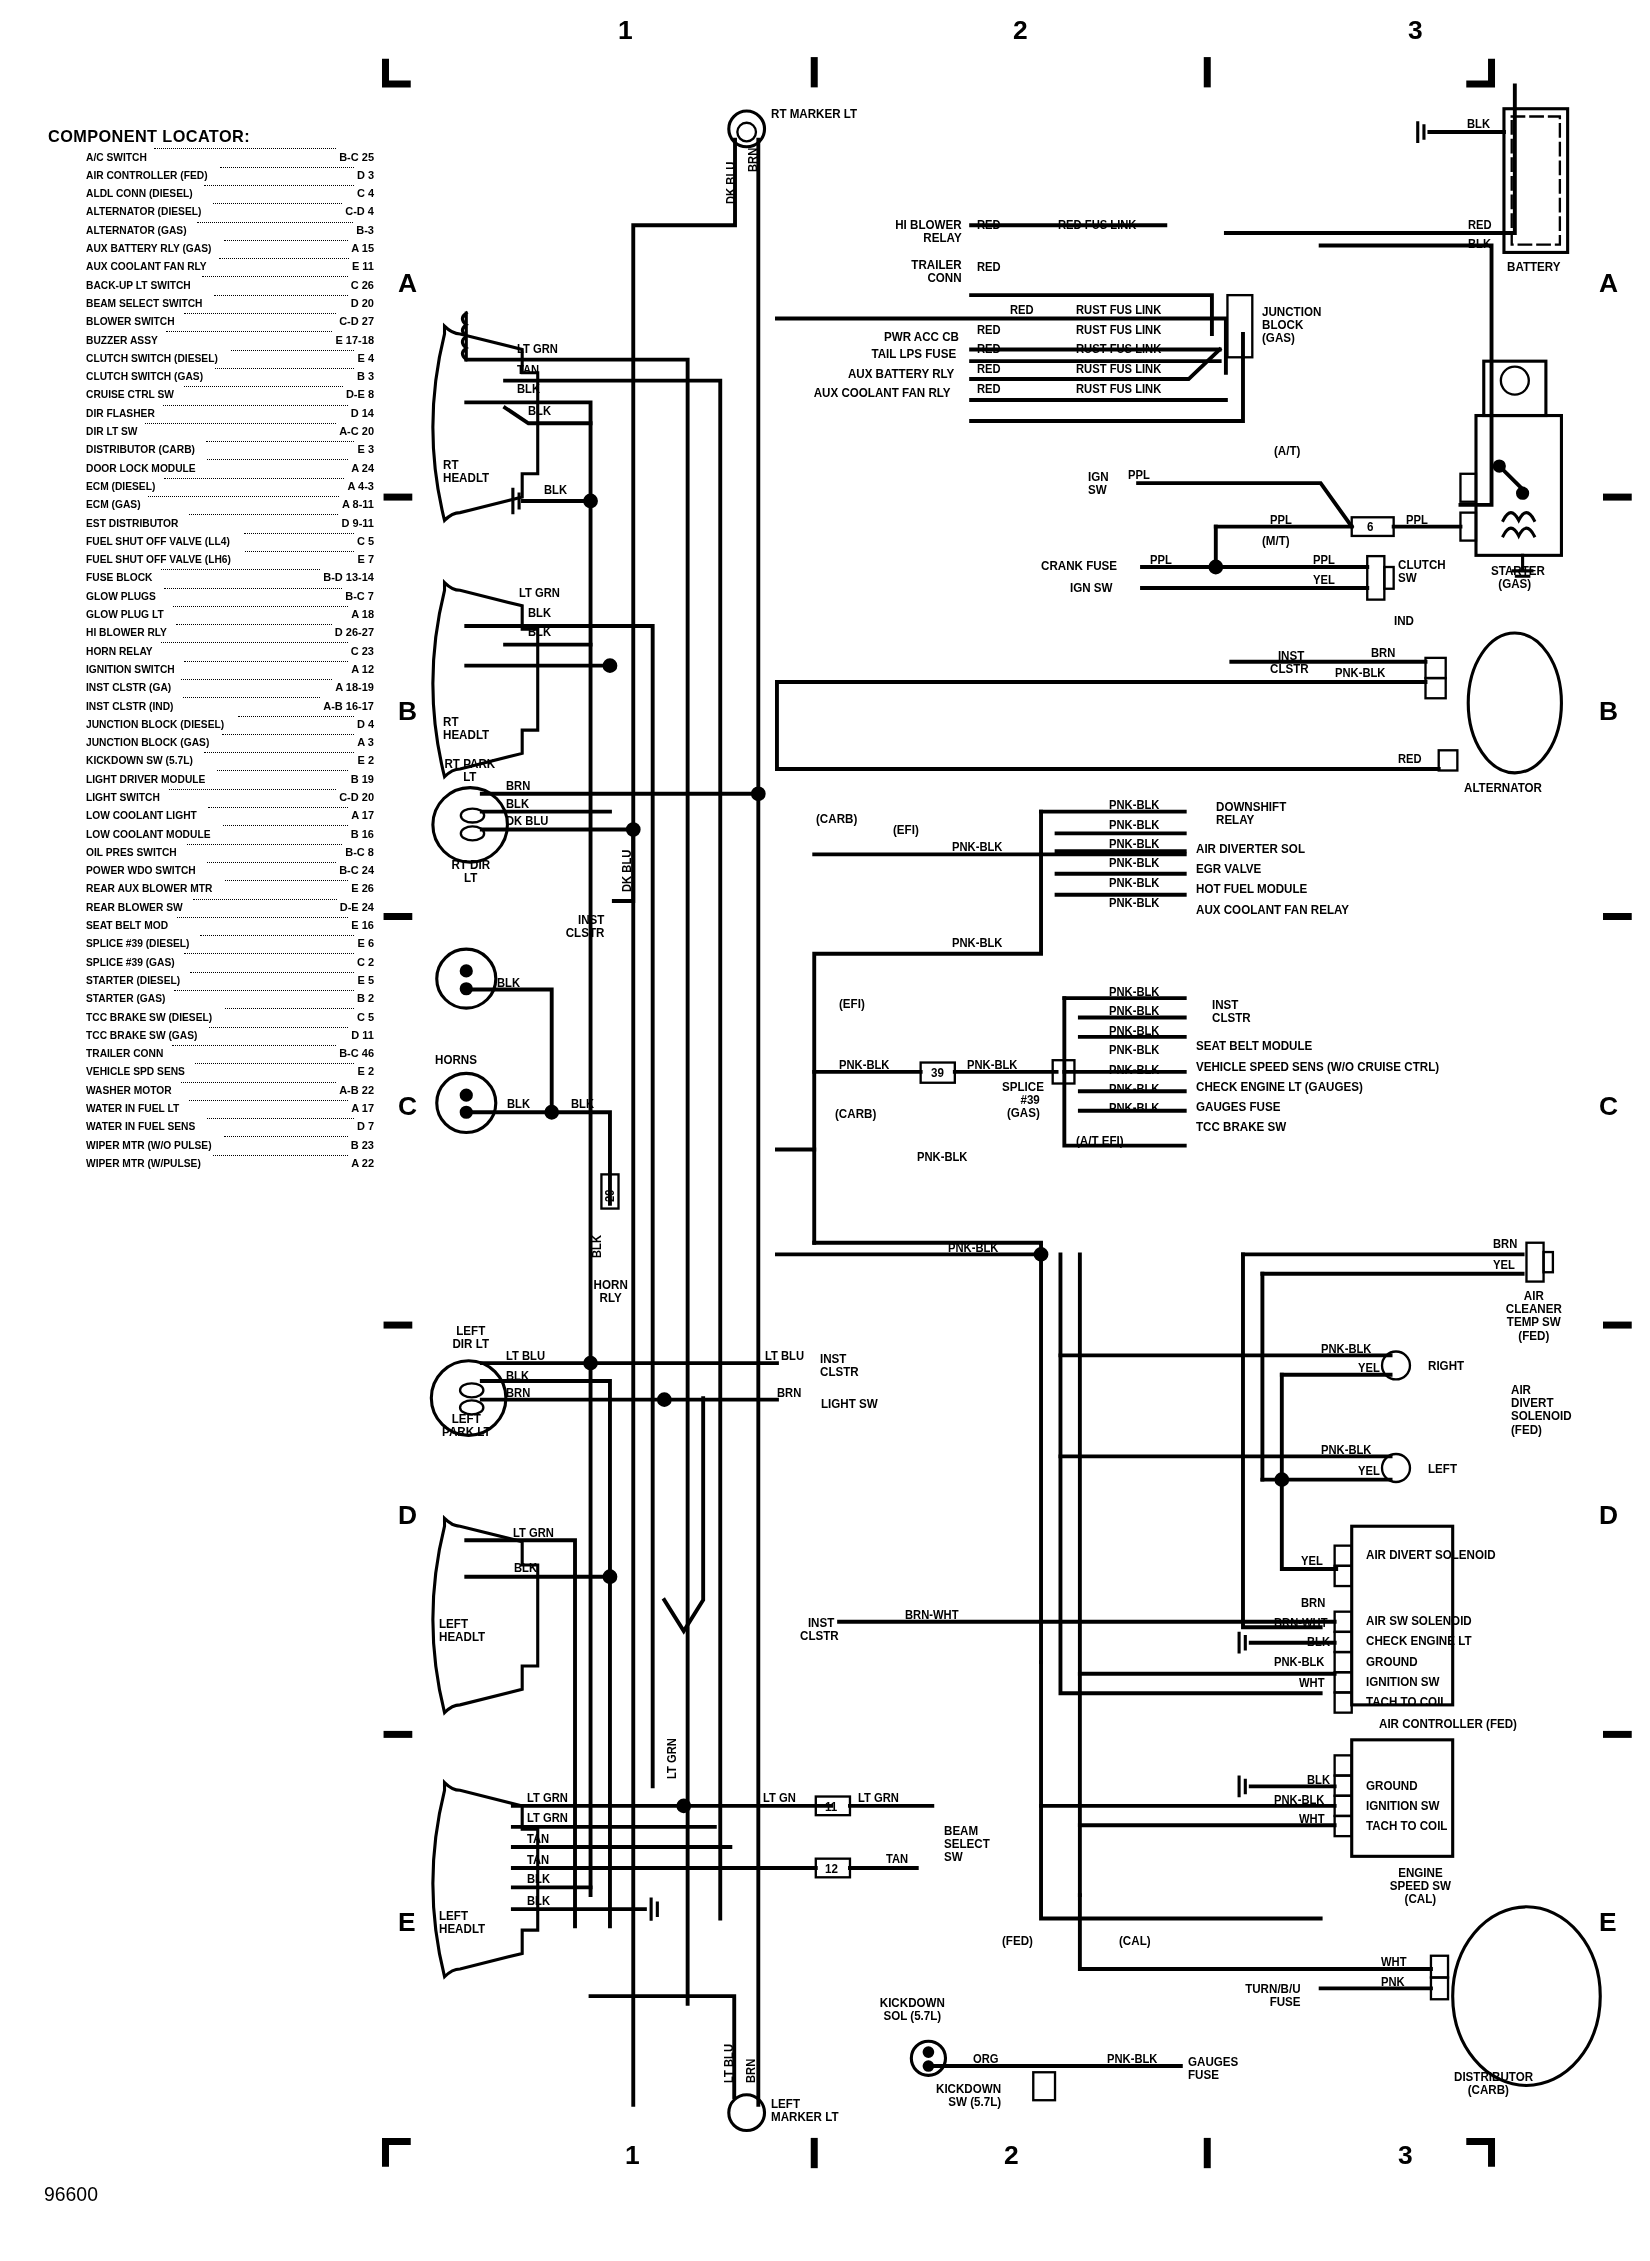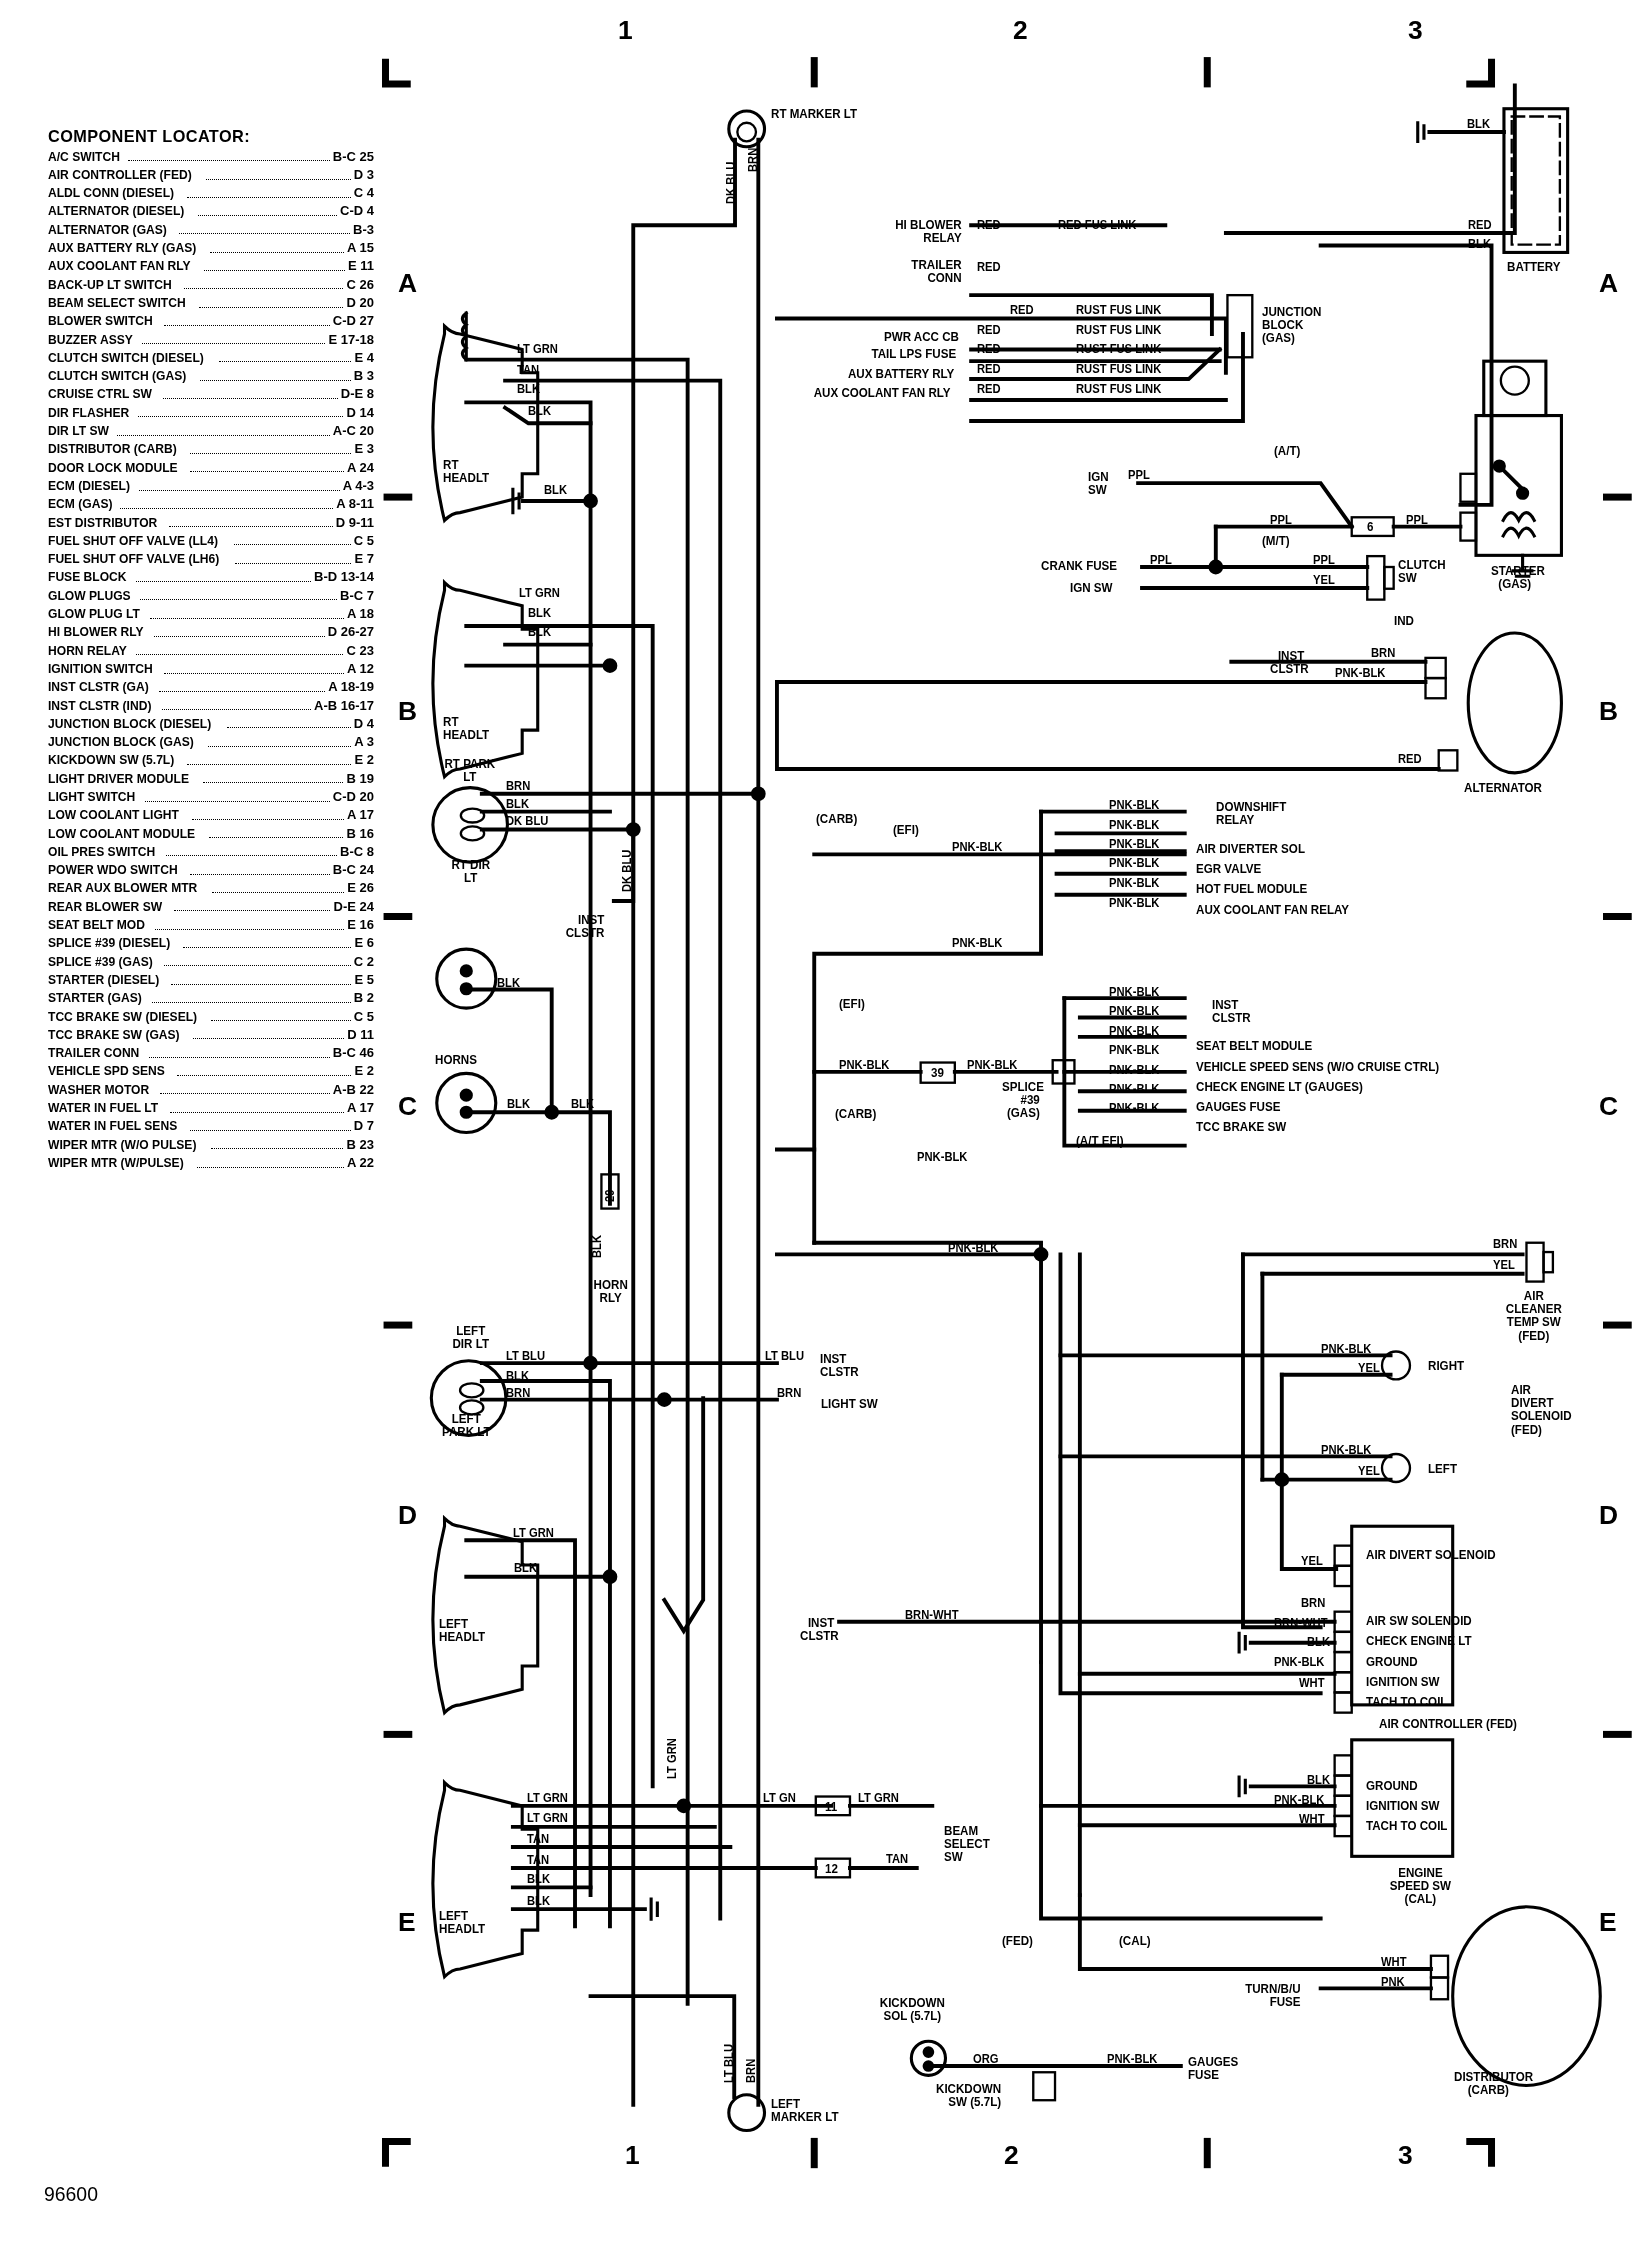--- a/index.html
+++ b/index.html
@@ -5,21 +5,21 @@
   html, body { margin:0; padding:0; background:#ffffff; }
   #page { position:relative; width:1651px; height:2261px; background:#ffffff; overflow:hidden; color:#000; }
   #wires { position:absolute; left:0; top:0; }
   .t { position:absolute; font-family:"Liberation Sans", sans-serif; font-weight:bold; color:#000; white-space:nowrap; line-height:1; }
   .wl { font-size:13.2px; transform:scaleX(0.85); transform-origin:left top; }
   .cl { font-size:13.2px; transform:scaleX(0.88); transform-origin:left top; }
   .vert { font-size:13.2px; transform-origin:left top; transform:rotate(-90deg) scaleX(0.85); }
   .grid-label { font-size:26.4px; font-weight:bold; }
   #locator { position:absolute; left:48px; top:127px; width:326px; font-family:"Liberation Sans", sans-serif; font-weight:bold; font-size:15.5px; }
   #locator .title { font-size:16.3px; margin-bottom:1.6px; letter-spacing:0.4px; }
-  .loc-row { display:flex; align-items:flex-end; height:18.3px; line-height:18.3px; font-size:13px; }
+  .loc-row { display:flex; align-items:flex-start; height:18.3px; line-height:18.3px; font-size:11px;margin-left:38px; }
   .loc-name { white-space:nowrap; transform:scaleX(0.93); transform-origin:left; }
   .loc-dots { flex:1; border-bottom:1.6px dotted #000; margin:0 3.1px 4.7px 3.1px; height:0.8px; }
   .loc-ref { white-space:nowrap; }
   #figno { position:absolute; left:44px; top:2183px; font-family:"Liberation Sans", sans-serif; font-size:19.4px; font-weight:normal; }
 </style>
 </head>
 <body>
 
 <div id="page">
 

